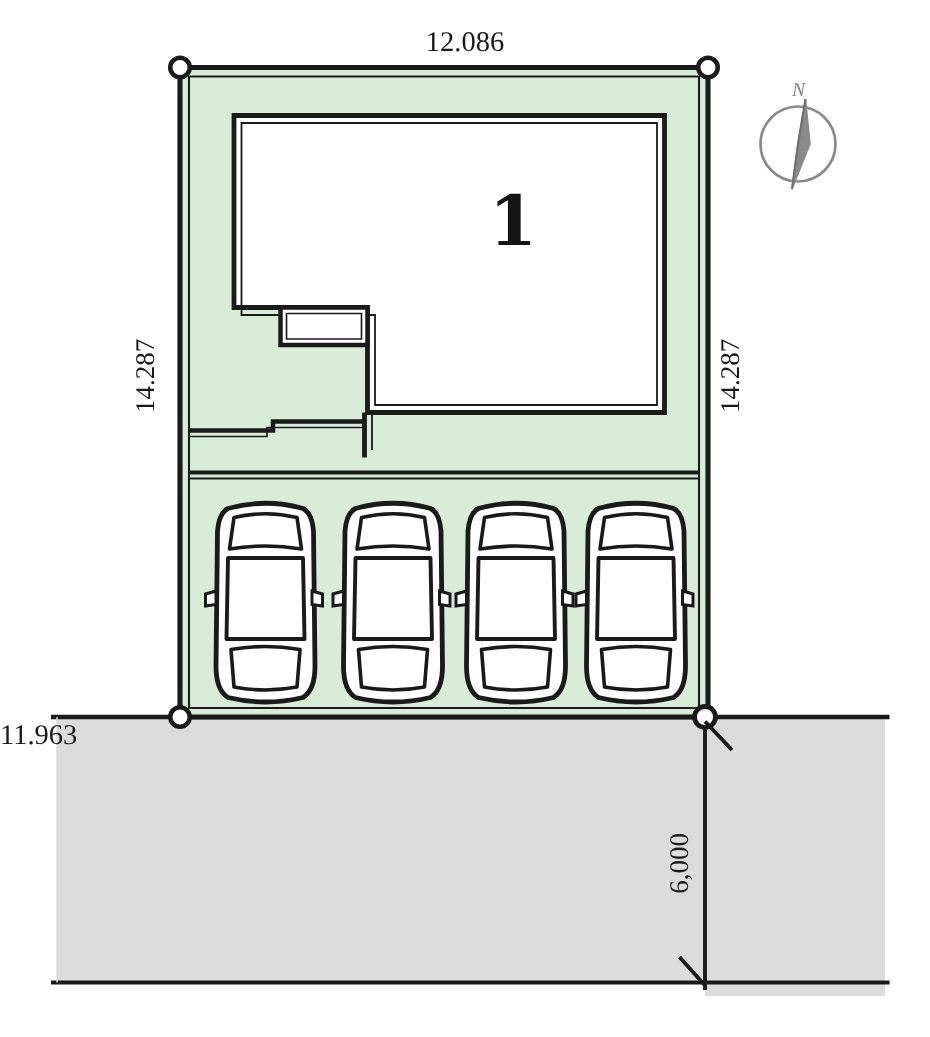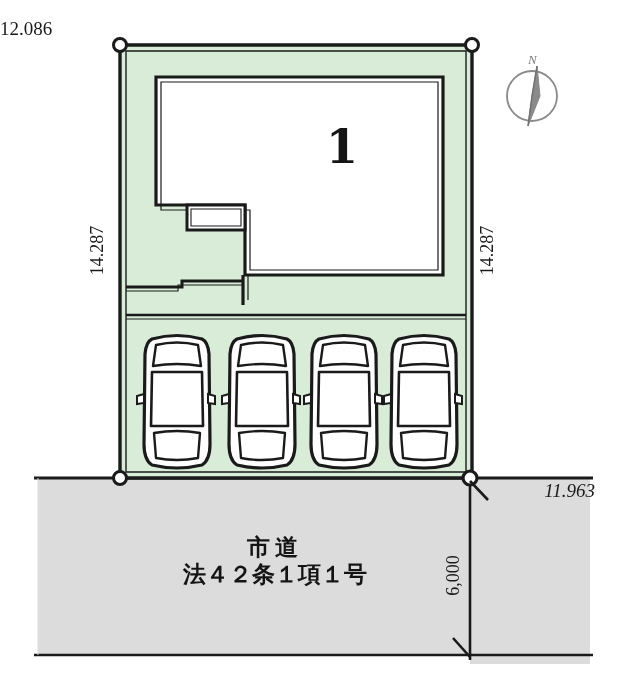--- a/index.html
+++ b/index.html
@@ -29,28 +29,28 @@
     color: #1a1a1a;
     font-family: "Liberation Serif", "DejaVu Serif", serif;
     white-space: nowrap;
     letter-spacing: 0px;
   }
   .dim-top {
     font-size: 19px;
     left: 0;
     top: 18px;
     width: 620px;
+    text-align: center;
   }
   .dim-bottom {
     font-size: 19px;
     left: 0px;
     top: 480px;
     width: 595px;
-    text-align: right;
-    font-style: italic;
+    text-align: left;
   }
   .dim-vert {
     font-size: 18px;
     transform: rotate(-90deg);
     transform-origin: 50% 50%;
   }
   .dim-left {
     left: 62px;
     top: 240px;
     width: 70px;
@@ -241,20 +241,16 @@
   <div class="dim-label dim-vert dim-right">14.287</div>
 
   <div class="dim-label dim-bottom">11.963</div>
 
   <div class="dim-label dim-vert dim-road">6,000</div>
 
   <div class="bldg-label">
     <span class="bldg-num">1</span>
   </div>
 
-  <div class="road-label">
-    <span class="road-line1">市道</span>
-    <span class="road-line2">法４２条１項１号</span>
-  </div>
 
   <div class="compass-n">N</div>
 
 </div>
 
 </body></html>

